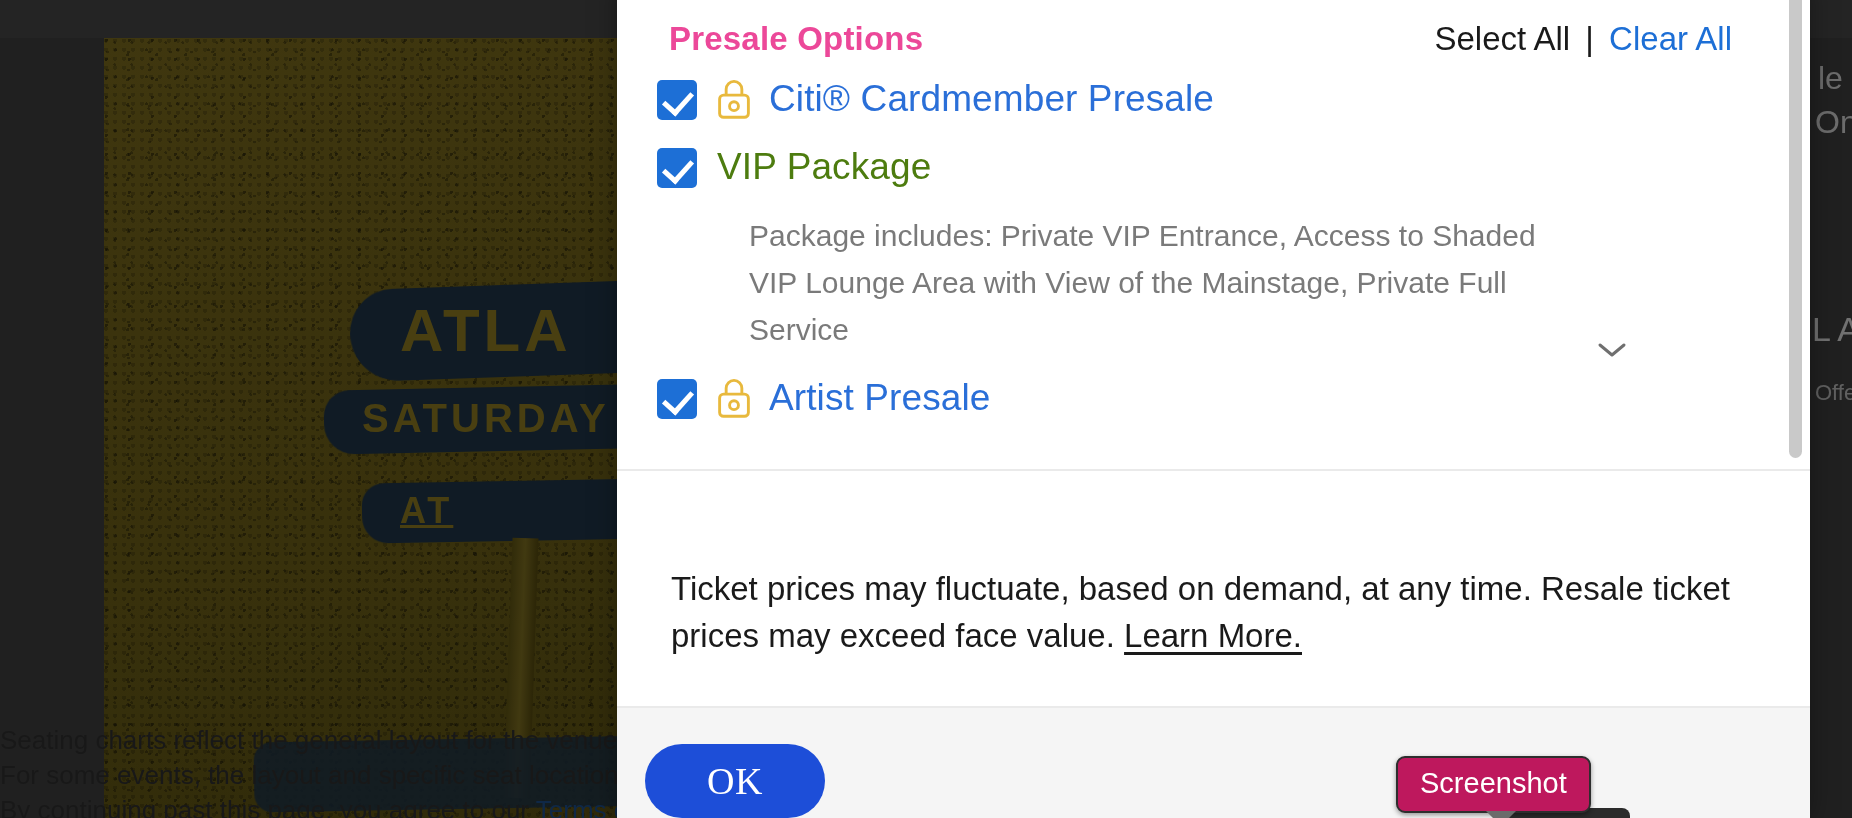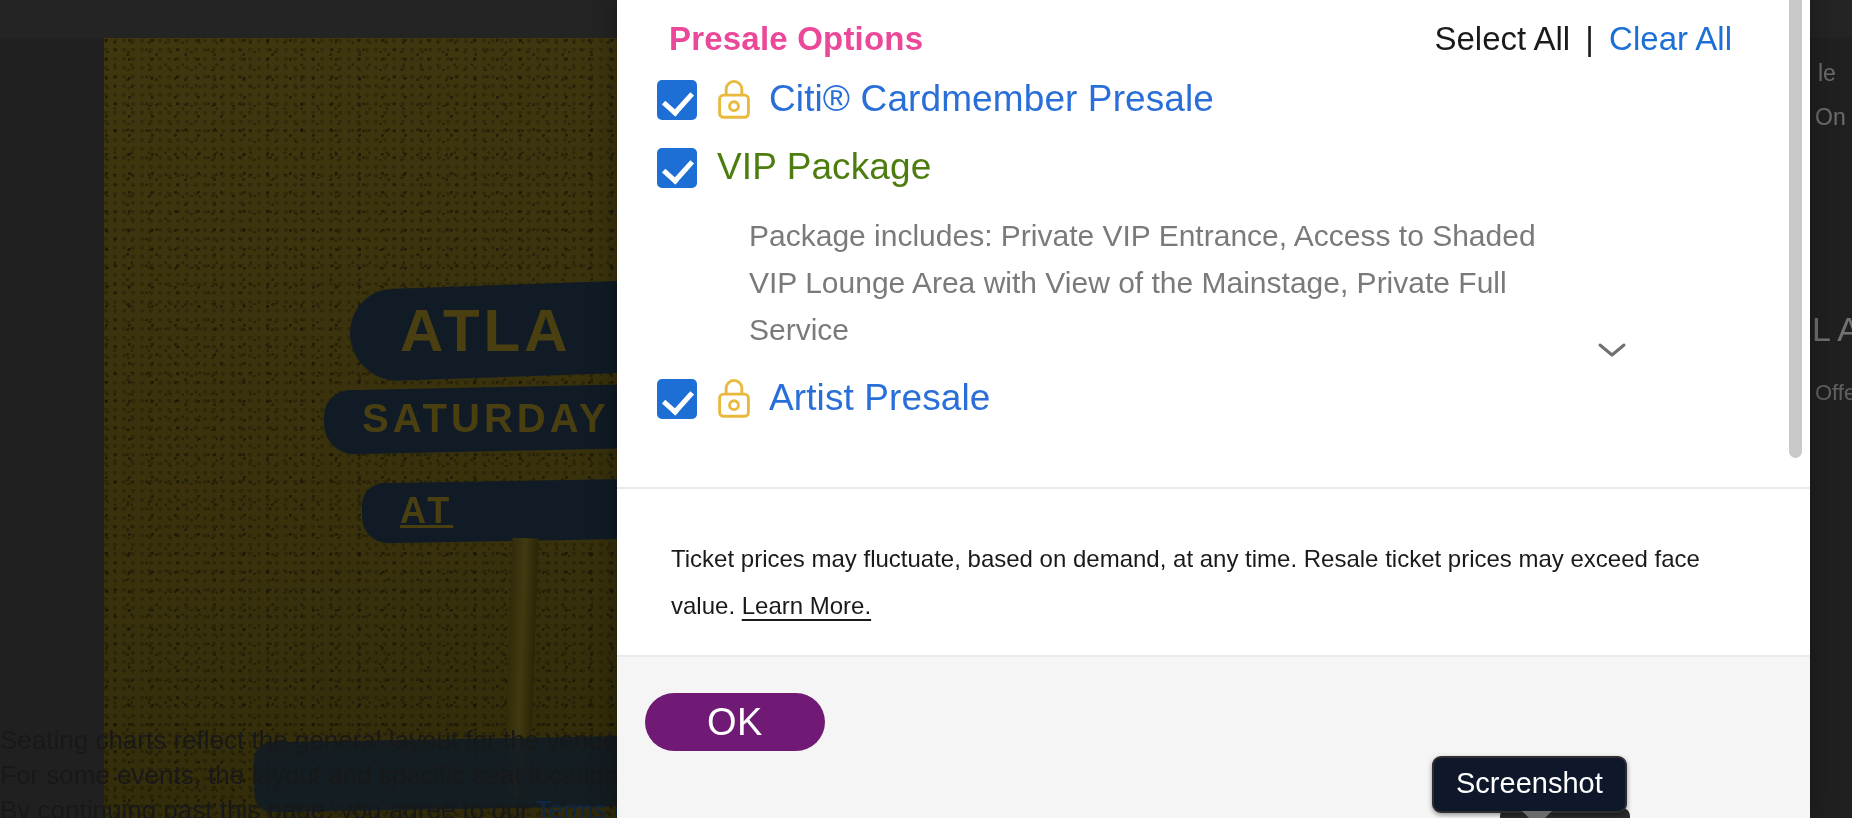--- a/index.html
+++ b/index.html
@@ -68,21 +68,21 @@
     background: linear-gradient(90deg,#5f5414,#7d6e21,#54490f);
     transform: rotate(2deg);
   }
 
   
   .bg-right-panel {
     position: absolute; left: 1810px; top: 38px; width: 42px; height: 780px;
     background: #3f3f3f;
   }
   .bg-right-text {
-    position: absolute; color: #cfcfcf; font-size: 23px; letter-spacing: 0;
+    position: absolute; color: #cfcfcf; font-size: 32px; letter-spacing: 0;
     white-space: nowrap; font-family: "Liberation Sans", sans-serif;
   }
   .brt-1 { left: 1818px; top: 60px; }
   .brt-2 { left: 1815px; top: 104px; }
   .brt-3 { left: 1812px; top: 310px; font-size: 34px; color: #d8d8d8; }
   .brt-4 { left: 1815px; top: 380px; font-size: 22px; color: #b9b9b9; }
 
   
   .bg-legal {
     position: absolute; left: 0; top: 723px; width: 700px;
@@ -187,43 +187,44 @@
   .chev {
     position: absolute;
     right: 0; bottom: 10px;
     width: 30px; height: 18px;
     cursor: pointer;
   }
 
   .divider { height: 2px; background: #eaeaea; width: 100%; }
 
   .notice {
-    padding: 46px 62px 26px 54px;
-    font-size: 24px; line-height: 47px;
+    padding: 46px 62px 47px 54px;
+    font-size: 33px; line-height: 47px;
     color: #1a1a1a;
+    margin-top: 48px;
   }
   .notice .learn {
     color: #1a1a1a;
     text-decoration: underline;
     text-underline-offset: 5px;
     cursor: pointer;
   }
 
   .footer {
     background: #f5f5f5;
     flex: 1 1 auto;
     padding: 36px 0 0 28px;
   }
   .ok-btn {
-    width: 180px; height: 58px;
+    width: 180px; height: 74px;
     border: none; border-radius: 37px;
-    background: #701a75;
+    background: #1d4ed8;
     color: #fff;
     font-size: 38px;
-    font-family: Liberation Sans, sans-serif;
+    font-family: Liberation Serif, serif;
     cursor: pointer;
     letter-spacing: .5px;
   }
 
   
   .scroll-track {
     position: absolute;
     right: 8px; top: 8px;
     width: 13px; height: 480px;
     background: #ffffff;
@@ -244,29 +245,28 @@
   }
   .page-scroll-thumb {
     position: absolute; right: 47px; top: 0; width: 13px; height: 818px;
     background: #c8c8c8;
   }
 
   
   .tooltip {
     position: absolute;
     left: 1396px; top: 756px;
-    background: #0f172a;
+    background: #be185d;
     border: 2px solid #2e2e2e;
     border-radius: 9px;
     color: #ffffff;
     font-size: 29px;
     padding: 9px 22px 11px 22px;
     box-shadow: 0 2px 5px rgba(0,0,0,.4);
     white-space: nowrap;
-    margin-left: 36px;
   }
   .tooltip::after {
     content: "";
     position: absolute;
     left: 88px; bottom: -15px;
     border-left: 15px solid transparent;
     border-right: 15px solid transparent;
     border-top: 15px solid #6b6b6b;
   }
   .tooltip-box-below {

